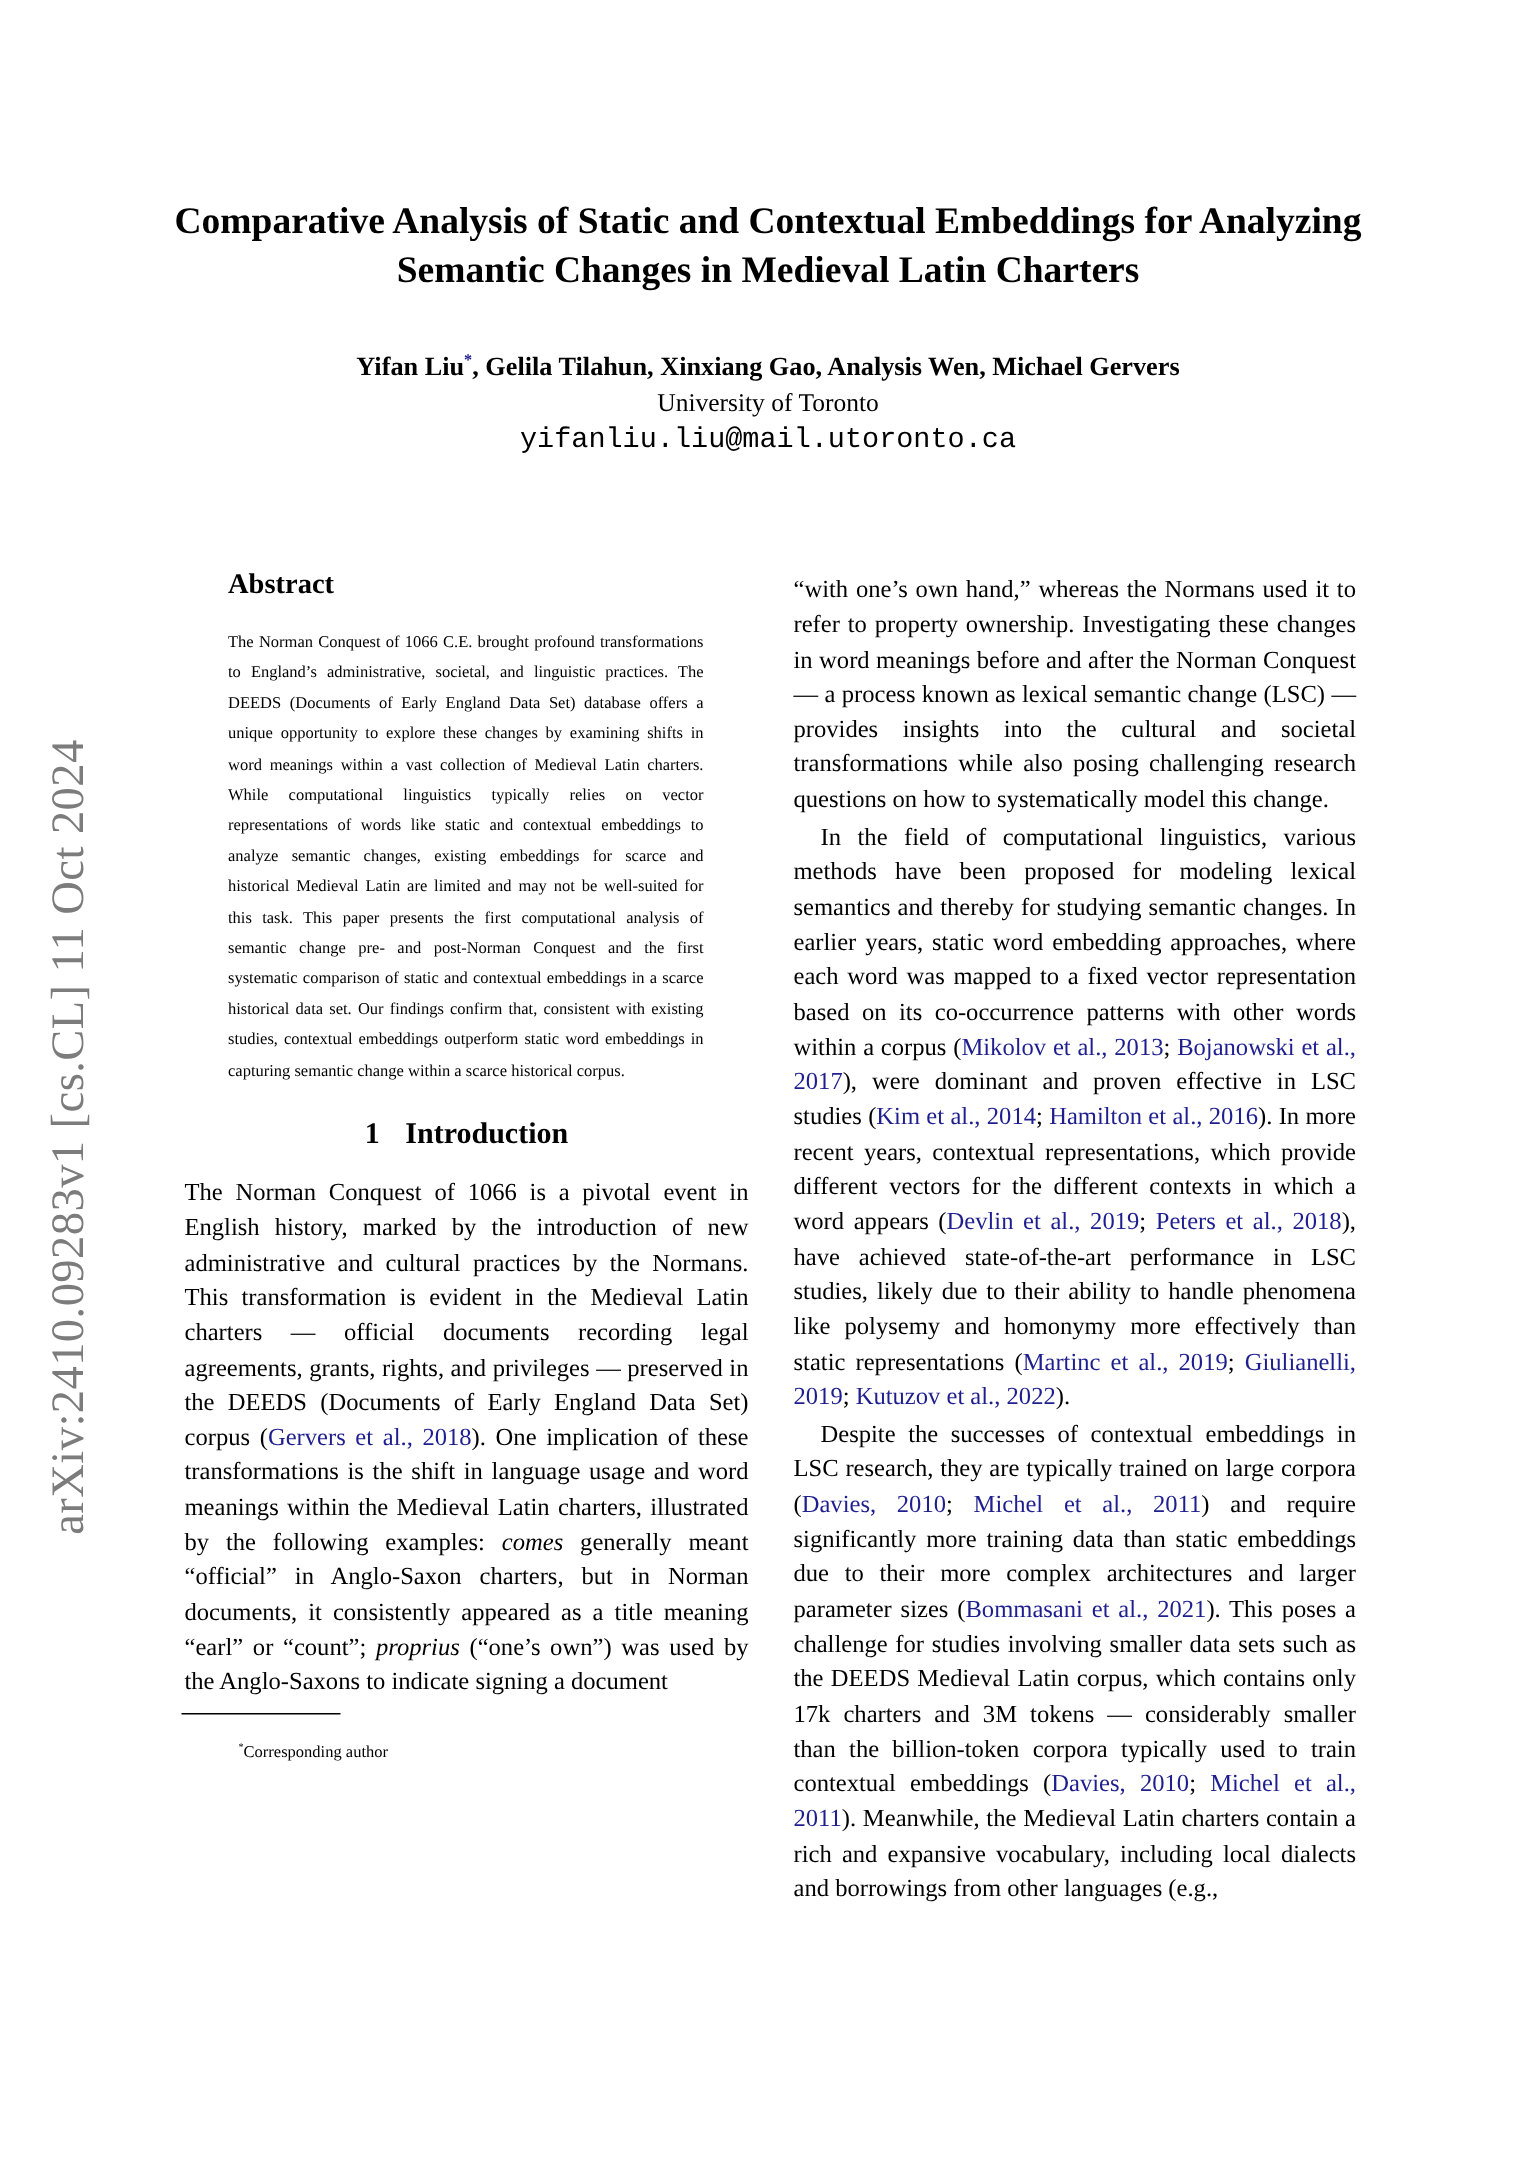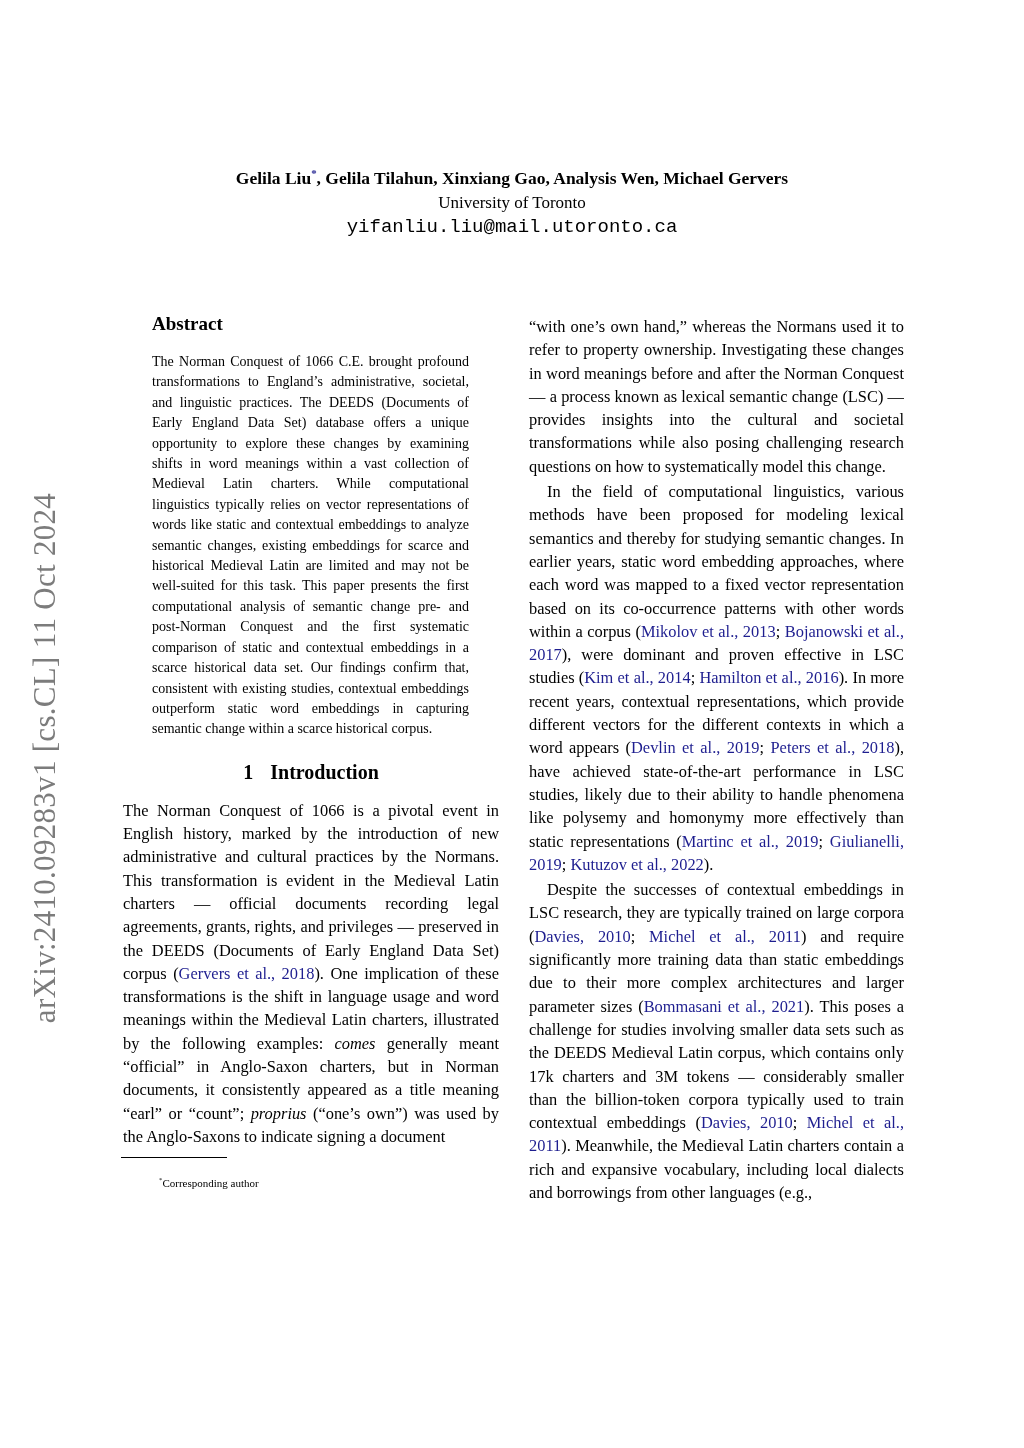--- a/index.html
+++ b/index.html
@@ -16,41 +16,42 @@
   .header { padding-top:131px; text-align:center; }
   .title { margin:0; font-size:25px; font-weight:bold; line-height:33px; }
   .authors { margin-top:36px; font-size:17.5px; font-weight:bold; line-height:22px; }
   .affiliation { margin-top:3px; font-size:17px; line-height:21px; }
   .email { margin-top:5px; font-family:"Liberation Mono", monospace; font-size:19px; line-height:19px; }
   .columns { display:flex; margin:76px 0 0 121px; gap:26px; }
   .col-left { width:380px; }
   .col-right { width:379px; }
   .abstract-block { margin:0 32px 0 31px; }
   .abstract-heading { margin:0 0 17px 0; text-align:left; font-size:19px; font-weight:bold; }
-  .abstract-text { margin:0; font-size:14px; line-height:20.4px; text-align:justify; }
+  .abstract-text { margin:0; font-size:11px; line-height:20.4px; text-align:justify; }
   .section-heading { margin:21px 0 15px 0; font-size:20px; font-weight:bold;text-align:center; }
   .section-number { margin-right:17px; }
   p.body { margin:2px; font-size:16.4px; line-height:23.3px; text-align:justify; }
   p.indent { text-indent:18px; }
   .it { font-style:italic; }
   .cite { color:#1e1e8f; }
   sup { font-size:0.62em; line-height:0; }
   .footnote { margin-top:9px; }
   .fn-rule { width:106px; height:0; border-top:1.5px solid #000; margin:0 0 5px 0; }
   .fn-text { margin:16px; font-size:11px; line-height:18px; text-indent:22px; }
 </style>
 </head>
 <body>
 
 <div class="page">
 
   <div class="watermark">arXiv:2410.09283v1  [cs.CL]  11 Oct 2024</div>
 
   <div class="header">
-    <div class="authors"><span>Gelila Liu</span><sup class="cite">*</sup><span>, Gelila Tilahun, Xinxiang Gao, Analysis Wen, Michael Gervers</span></div>
+    <h1 class="title"><span>Comparative Analysis of Static and Contextual Embeddings for Analyzing</span><br><span>Semantic Changes in Medieval Latin Charters</span></h1>
+    <div class="authors"><span>Yifan Liu</span><sup class="cite">*</sup><span>, Gelila Tilahun, Xinxiang Gao, Analysis Wen, Michael Gervers</span></div>
     <div class="affiliation">University of Toronto</div>
     <div class="email">yifanliu.liu@mail.utoronto.ca</div>
   </div>
 
   <div class="columns">
 
     <div class="col-left">
       <div class="abstract-block">
         <h2 class="abstract-heading">Abstract</h2>
         <p class="abstract-text">The Norman Conquest of 1066 C.E. brought profound transformations to England’s administrative, societal, and linguistic practices. The DEEDS (Documents of Early England Data Set) database offers a unique opportunity to explore these changes by examining shifts in word meanings within a vast collection of Medieval Latin charters. While computational linguistics typically relies on vector representations of words like static and contextual embeddings to analyze semantic changes, existing embeddings for scarce and historical Medieval Latin are limited and may not be well-suited for this task. This paper presents the first computational analysis of semantic change pre- and post-Norman Conquest and the first systematic comparison of static and contextual embeddings in a scarce historical data set. Our findings confirm that, consistent with existing studies, contextual embeddings outperform static word embeddings in capturing semantic change within a scarce historical corpus.</p>

